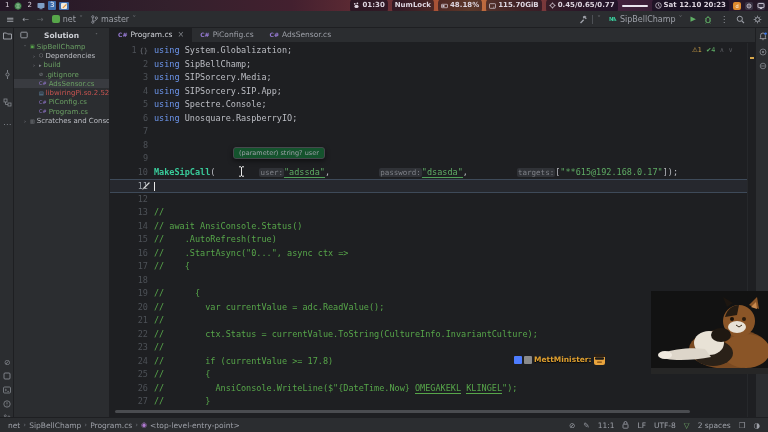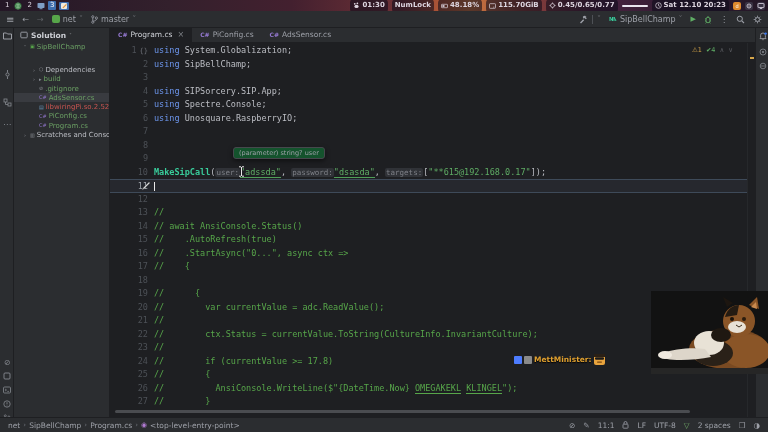--- a/index.html
+++ b/index.html
@@ -27,21 +27,21 @@
   .projIcon{width:8px;height:8px;border-radius:2px;background:#57a64a;display:inline-block;}
   .dim{opacity:.45;}
   .grn{color:#5fad65;}
   
   .stripL{position:absolute;left:0;top:28px;width:14px;height:389px;background:#2b2d30;border-right:1px solid #1e1f22;box-sizing:border-box;}
   .stripR{position:absolute;right:0;top:28px;width:13px;height:389px;background:#2b2d30;border-left:1px solid #1e1f22;box-sizing:border-box;}
   .stripIcon{position:absolute;left:0;width:14px;text-align:center;color:#878a91;font-size:8px;line-height:10px;}
   .stripR .stripIcon{width:13px;}
   
   .projpanel{position:absolute;left:14px;top:28px;width:96px;height:389px;background:#2b2d30;border-right:1px solid #1e1f22;box-sizing:border-box;color:#bcbec4;}
-  .ppHead{height:14px;display:flex;align-items:center;gap:3px;padding-left:6px;font-size:7.5px;font-weight:bold;color:#ced0d6;}
+  .ppHead{height:14px;display:flex;align-items:center;gap:16px;padding-left:6px;font-size:7.5px;font-weight:bold;color:#ced0d6;}
   .treeRow{height:9.3px;display:flex;align-items:center;gap:2px;font-size:7px;white-space:nowrap;overflow:hidden;}
   .treeRow .chev{width:6px;color:#7d8086;font-size:5px;text-align:center;flex:none;}
   .treeRow .ticon{flex:none;font-size:5px;line-height:7px;}
   .treeRow.sel{background:#393b40;}
   .t-green{color:#6a9f63;} .t-red{color:#c75450;} .t-default{color:#bcbec4;}
   
   .tabbar{position:absolute;left:110px;top:28px;width:645px;height:15px;background:#2b2d30;display:flex;align-items:flex-end;border-bottom:1px solid #1e1f22;box-sizing:border-box;}
   .tab{height:15px;display:flex;align-items:center;gap:3px;padding:0 8px;font-size:7.5px;color:#9da0a8;white-space:nowrap;}
   .tab.active{background:#1e1f22;color:#ced0d6;}
   .csIcon{color:#9579d1;font-size:6px;font-weight:bold;}
@@ -50,21 +50,21 @@
   .editor{position:absolute;left:110px;top:43px;width:645px;height:374px;background:#1e1f22;overflow:hidden;}
   .code{position:absolute;left:0;top:1px;width:645px;font-family:"DejaVu Sans Mono","Liberation Mono",monospace;font-size:8.5px;}
   .crow{height:13.5px;line-height:13.5px;display:flex;box-sizing:border-box;white-space:pre;}
   .gut{width:42px;flex:none;text-align:right;padding-right:4px;color:#4d5157;box-sizing:border-box;position:relative;}
   .gut .fold{color:#6e7178;font-size:7px;margin-left:3px;}
   .ctext{padding-left:2px;}
   .crow.caretline{background:#26282e;border-top:1px solid #3e4a59;border-bottom:1px solid #3e4a59;}
   .crow.caretline .gut{color:#a0a4ab;}
   .s-k{color:#6c95eb;} .s-p{color:#bcbec4;text-align:center;} .s-m{color:#39cc9b;font-weight:bold;}
   .s-s,.s-su{color:#5fad65;} .s-su{border-bottom:1px solid #4f9e58;}
-  .s-i{color:#7e8087;background:#303237;border-radius:2px;padding:0 1px;font-size:7.5px;}
+  .s-i{color:#7e8087;background:#303237;border-radius:2px;padding:0 1px;font-size:7.5px;margin-left:44px;}
   .s-c,.s-cu{color:#57a64a;} .s-cu{border-bottom:1px solid #57a64a;}
   .caretbar{display:inline-block;width:1px;height:9px;background:#e8e8e8;vertical-align:middle;}
   .inspect{position:absolute;right:22px;top:3px;display:flex;align-items:center;gap:4px;font-size:6.5px;color:#9da0a8;}
   .inspect .w{color:#d5a54a;} .inspect .g{color:#5fad65;}
   .estripe{position:absolute;right:0;top:0;width:7px;height:374px;background:#1e1f22;border-left:1px solid #26282b;}
   .etick{position:absolute;right:1px;top:14px;width:4px;height:2px;background:#d5a54a;}
   .hscroll{position:absolute;left:5px;bottom:4px;width:575px;height:3px;background:#4a4c50;border-radius:2px;}
   .tooltip{position:absolute;left:123px;top:104px;background:#14532d;border:1px solid #46484d;border-radius:3px;
     padding:1px 5px;font-size:6.5px;color:#9da0a8;box-shadow:0 2px 5px rgba(0,0,0,.5);white-space:nowrap;}
   
@@ -326,21 +326,21 @@
       </span>
       <span>Solution</span>
       <span class="dim" style="font-size:5px;">˅</span>
     </div>
     <div id="project-tree">
         <div class="treeRow" style="padding-left: 8px;">
           <span class="chev">˅</span>
           <span class="ticon" style="color: rgb(87, 166, 74);">▣</span>
           <span class="t-green">SipBellChamp</span>
         </div>
-        <div class="treeRow" style="padding-left: 17px; margin-top: 14px;">
+        <div class="treeRow" style="padding-left: 17px;">
           <span class="chev">›</span>
           <span class="ticon" style="color: rgb(138, 141, 147);">⬡</span>
           <span class="t-default">Dependencies</span>
         </div>
         <div class="treeRow" style="padding-left: 17px;">
           <span class="chev">›</span>
           <span class="ticon" style="color: rgb(138, 141, 147);">▸</span>
           <span class="t-green">build</span>
         </div>
         <div class="treeRow" style="padding-left: 17px;">
@@ -389,21 +389,21 @@
       <div class="tab">
         <span class="csIcon">C#</span>
         <span>AdsSensor.cs</span>
       </div>
     </div>
 
   <div class="editor">
     <div class="code" id="code-area">
         <div class="crow"><span class="gut">1<span class="fold">{}</span></span><span class="ctext"><span class="s-k">using</span><span class="s-p"> System.Globalization;</span></span></div>
         <div class="crow"><span class="gut">2</span><span class="ctext"><span class="s-k">using</span><span class="s-p"> SipBellChamp;</span></span></div>
-        <div class="crow"><span class="gut">3</span></div>
+        <div class="crow"><span class="gut">3</span><span class="ctext"><span class="s-k">using</span><span class="s-p"> SIPSorcery.Media;</span></span></div>
         <div class="crow"><span class="gut">4</span><span class="ctext"><span class="s-k">using</span><span class="s-p"> SIPSorcery.SIP.App;</span></span></div>
         <div class="crow"><span class="gut">5</span><span class="ctext"><span class="s-k">using</span><span class="s-p"> Spectre.Console;</span></span></div>
         <div class="crow"><span class="gut">6</span><span class="ctext"><span class="s-k">using</span><span class="s-p"> Unosquare.RaspberryIO;</span></span></div>
         <div class="crow"><span class="gut">7</span><span class="ctext"></span></div>
         <div class="crow"><span class="gut">8</span></div>
         <div class="crow"><span class="gut">9</span><span class="ctext"></span></div>
         <div class="crow"><span class="gut">10</span><span class="ctext"><span class="s-m">MakeSipCall</span><span class="s-p">(</span><span class="s-i">user:</span><span class="s-su">"adssda"</span><span class="s-p">, </span><span class="s-i">password:</span><span class="s-su">"dsasda"</span><span class="s-p">, </span><span class="s-i">targets:</span><span class="s-p">[</span><span class="s-s">"**615@192.168.0.17"</span><span class="s-p">]);</span></span></div>
         <div class="crow caretline"><span class="gut">11</span><span class="ctext"><span class="caretbar"></span></span></div>
         <div class="crow"><span class="gut">12</span></div>
         <div class="crow"><span class="gut">13</span><span class="ctext"><span class="s-c">//</span></span></div>

